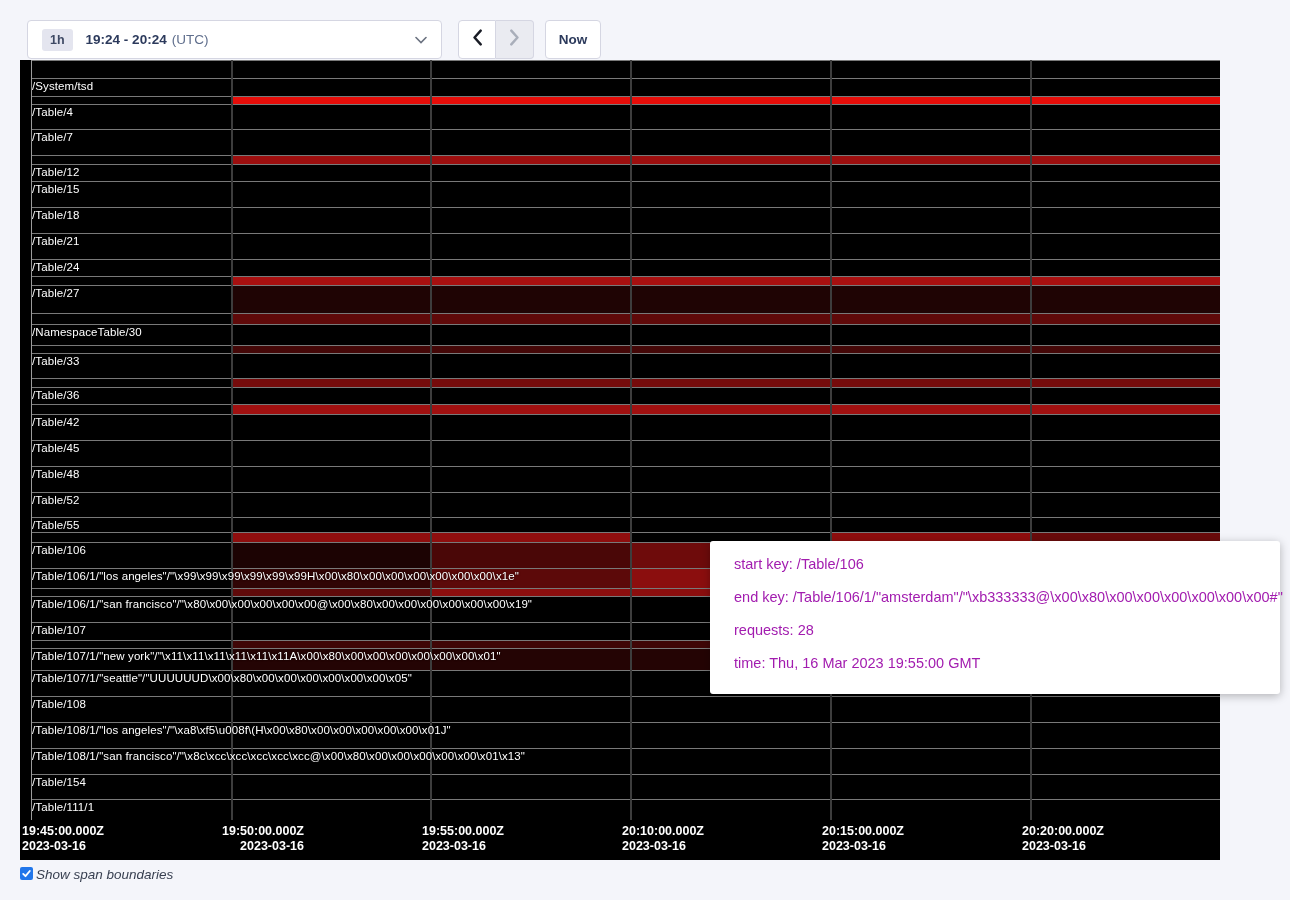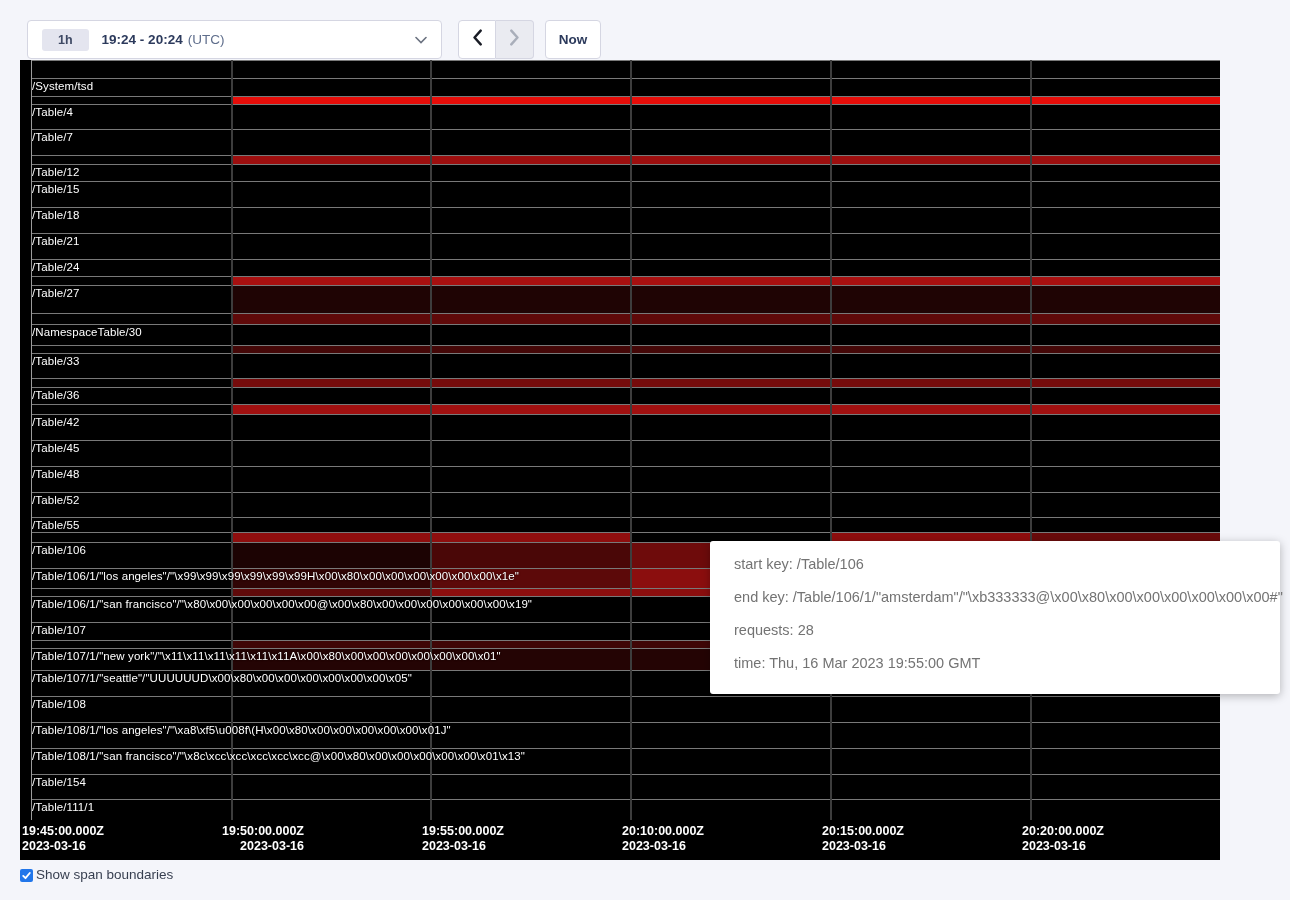--- a/index.html
+++ b/index.html
@@ -4,21 +4,21 @@
 <style>
   html,body{margin:0;padding:0;}
   body{
     width:1290px;height:900px;position:relative;overflow:hidden;
     background:#f4f5fa;
     font-family:"Liberation Sans",sans-serif;
   }
   
   .ctl{position:absolute;box-sizing:border-box;background:#fff;border:1px solid #d5d6e2;border-radius:4px;}
   .range-btn{left:27px;top:20px;width:415px;height:39px;display:flex;align-items:center;padding:0 14px;cursor:pointer;}
-  .range-badge{background:#e4e5ef;color:#3e4964;font-size:12.5px;font-weight:700;padding:4px 16px;border-radius:3px;}
+  .range-badge{background:#e4e5ef;color:#3e4964;font-size:12.5px;font-weight:700;padding:4px 8px;border-radius:3px;}
   .range-text{margin-left:13px;font-size:13.5px;font-weight:700;color:#2c3a5c;}
   .range-zone{margin-left:5px;font-size:13.5px;font-weight:400;color:#5f6e8c;}
   .range-caret{margin-left:auto;display:flex;align-items:center;}
   .nav-group{position:absolute;left:458px;top:20px;display:flex;}
   .nav-btn{box-sizing:border-box;width:38px;height:39px;display:flex;align-items:center;justify-content:center;border:1px solid #d5d6e2;background:#fff;}
   .nav-prev{border-radius:4px 0 0 4px;cursor:pointer;}
   .nav-next{border-radius:0 4px 4px 0;background:#eaebf1;border-left:none;cursor:default;}
   .now-btn{left:545px;top:20px;width:56px;height:39px;display:flex;align-items:center;justify-content:center;
     font-size:13.5px;font-weight:700;color:#2c3a5c;cursor:pointer;}
   
@@ -28,23 +28,23 @@
   .cell{position:absolute;top:0;bottom:0;}
   .rowlabel{position:absolute;top:1px;left:1px;font-size:11.5px;color:#fff;white-space:nowrap;z-index:3;
     text-shadow:0 0 2px rgba(0,0,0,0.95);letter-spacing:0.1px;}
   .vline{position:absolute;top:0;height:760px;width:2px;background:#3d3d3d;z-index:2;}
   .vline-edge{position:absolute;top:0;height:760px;width:1px;background:#9b9b9b;z-index:2;}
   #axis{position:absolute;left:1px;top:760px;width:1189px;height:40px;}
   .tick{position:absolute;top:4px;color:#fff;font-size:12.5px;font-weight:700;line-height:15px;white-space:nowrap;}
   
   #tooltip{position:absolute;left:710px;top:541px;width:570px;height:153px;box-sizing:border-box;
     background:#fff;border-radius:3px;box-shadow:0 2px 10px rgba(0,0,0,0.28);padding:13px 24px;z-index:10;}
-  #tooltip p{margin:0 0 13px 0;font-size:14.5px;color:#737373;white-space:nowrap;line-height:20px;}
+  #tooltip p{margin:0 0 13px 0;font-size:14.5px;color:#a21caf;white-space:nowrap;line-height:20px;}
   
-  #footer{position:absolute;left:20px;top:867px;display:flex;align-items:flex-end;cursor:pointer;}
+  #footer{position:absolute;left:20px;top:867px;display:flex;align-items:flex-start;cursor:pointer;font-style:italic;}
   .checkbox{width:13px;height:13px;background:#2176ea;border-radius:2px;display:flex;align-items:center;justify-content:center;}
   .footer-label{margin-left:3px;font-size:13.5px;color:#373f50;}
 </style>
 </head>
 <body>
 
 <div class="ctl range-btn">
   <span class="range-badge">1h</span>
   <span class="range-text">19:24 - 20:24</span>
   <span class="range-zone">(UTC)</span>

